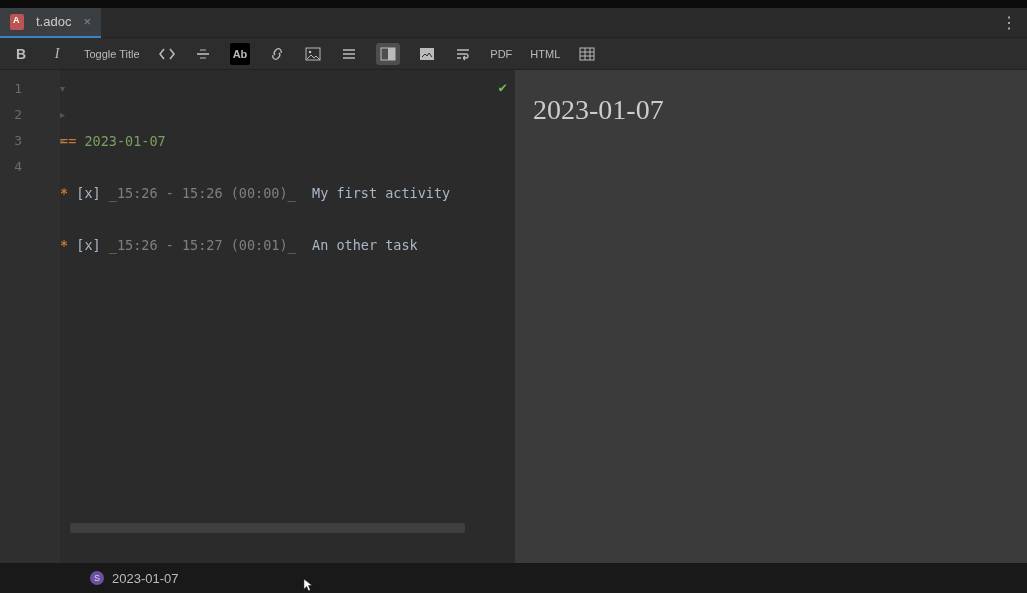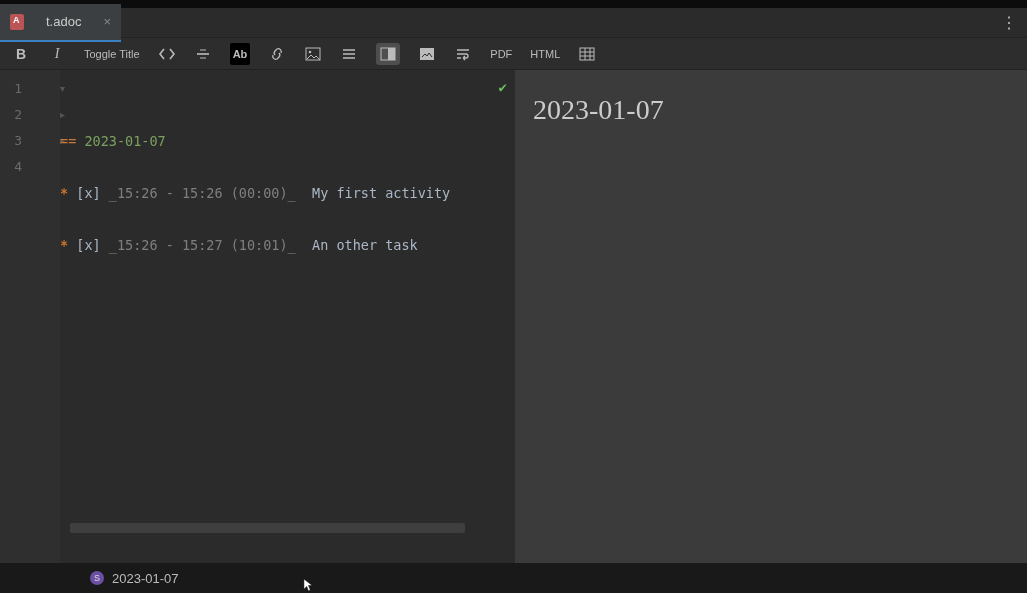--- a/index.html
+++ b/index.html
@@ -1,21 +1,21 @@
 <!DOCTYPE html>
 <html><head>
   <meta charset="utf-8">
   <style>
     * { margin:0; padding:0; box-sizing:border-box; }
     html,body{width:1027px;height:593px;background:#161616;color:#ccc;font-family:sans-serif;font-size:13px;overflow:hidden;}
     
     .topbar{height:8px;background:#0c0c0c;}
     
     .tabrow{height:30px;background:#2b2b2b;display:flex;align-items:center;border-bottom:1px solid #222;}
-    .tab{height:38px;display:flex;align-items:center;padding:0 10px;background:#3c3f41;border-bottom:2px solid #3b82c4;gap:22px;}
+    .tab{height:30px;display:flex;align-items:center;padding:0 10px;background:#3c3f41;border-bottom:2px solid #3b82c4;gap:12px;}
     .tab .fname{color:#ccc;}
     .tab .close{color:#888;cursor:pointer;}
     .tabrow-spacer{flex:1;}
     .dots{padding:0 10px;color:#bbb;cursor:pointer;font-size:16px;}
     
     .toolbar{height:32px;background:#2d2d2d;display:flex;align-items:center;padding:0 12px;gap:18px;border-bottom:1px solid #222;}
     .toolbar .btn{color:#bbb;cursor:pointer;display:flex;align-items:center;justify-content:center;font-size:14px;height:22px;min-width:18px;}
     .toolbar .btn.boxed{background:#000000;border-radius:2px;padding:0 3px;font-size:11px;font-weight:bold;}
     .toolbar .btn.active{background:#4e4e4e;border-radius:3px;padding:0 4px;}
     .toolbar .btn.text{font-size:11px;}
@@ -134,21 +134,21 @@
     </div>
     <div class="foldcol">
       <div>▾</div>
         <div>▸</div>
         <div>▸</div>
     </div>
     <div class="code">
       <span class="chk-ok">✔</span>
 <div><span class="hd-eq">==</span> <span class="hd-txt">2023-01-07</span></div>
 <div><span class="star">*</span> <span class="plain">[x]</span> <span class="tm">_15:26 - 15:26 (00:00)_</span>  <span class="plain">My first activity</span></div>
-<div><span class="star">*</span> <span class="plain">[x]</span> <span class="tm">_15:26 - 15:27 (10:01)_</span>  <span class="plain">An other task</span></div>
+<div><span class="star">*</span> <span class="plain">[x]</span> <span class="tm">_15:26 - 15:27 (00:01)_</span>  <span class="plain">An other task</span></div>
     </div>
     <div class="hscroll"></div>
   </div>
 
   <div class="preview">
     <h2>2023-01-07</h2>
   </div>
 </div>
 
 <div class="status">

